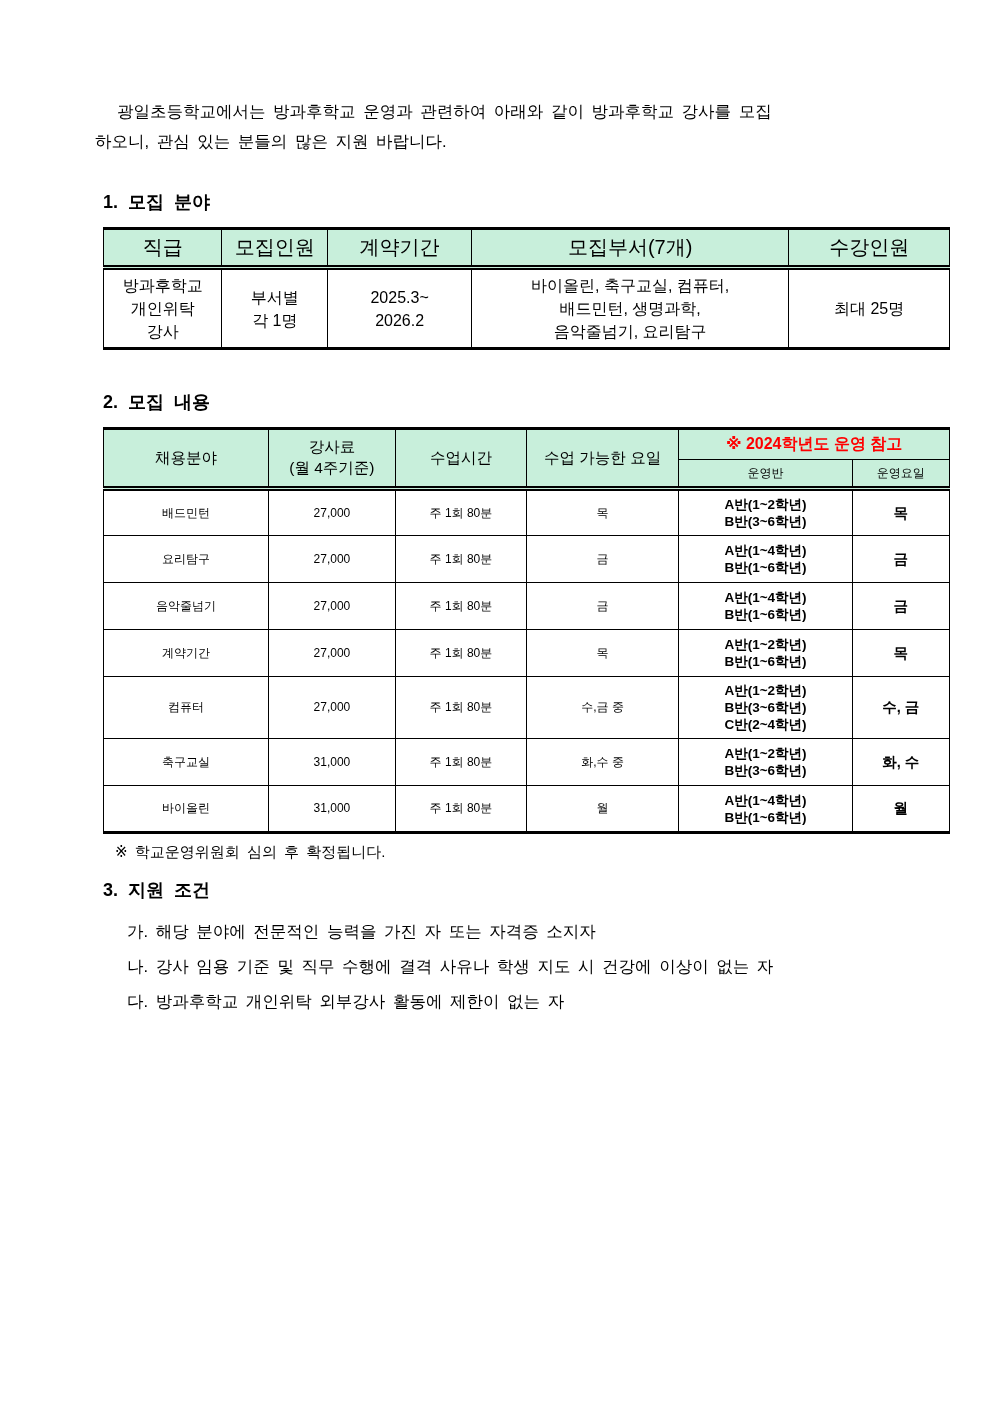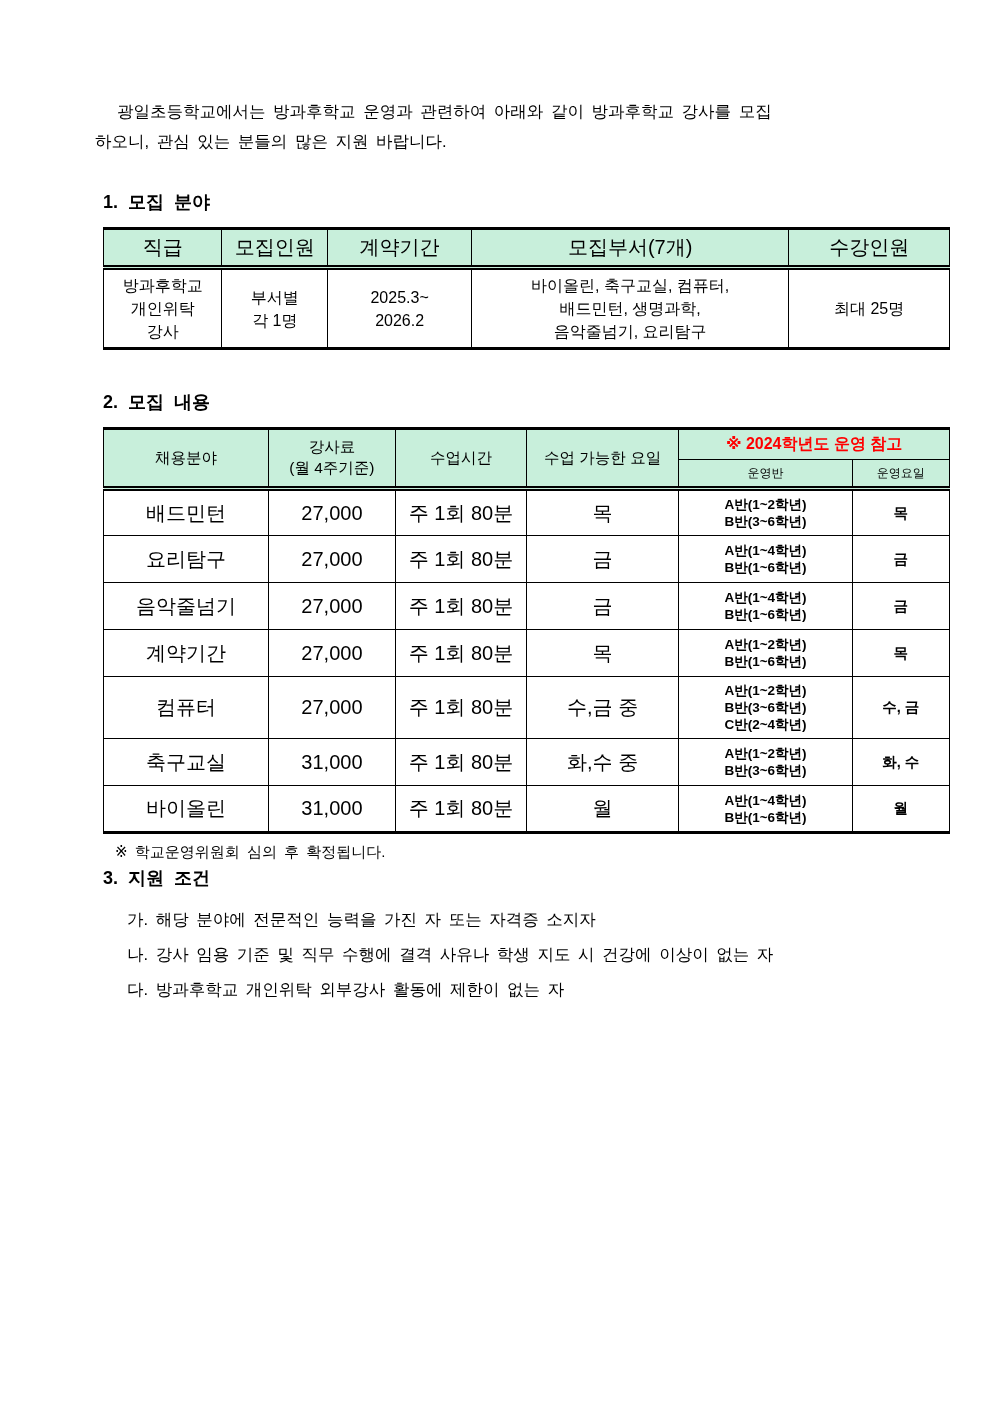--- a/index.html
+++ b/index.html
@@ -58,26 +58,26 @@
   .t1 th{height:34px;font-size:20px;}
   .t1 td{font-size:16px;line-height:23px;height:72px;}
 
   
   .t2 th{font-size:15.5px;}
   .t2 .ref-header{
     color:var(--accent-red);font-weight:bold;font-size:16px;height:25px;
     border-bottom:1px solid #000;
   }
   .t2 .subhead th{height:29px;font-size:12px;}
-  .t2 td{font-size:20px;line-height:19px;}
+  .t2 td{font-size:12px;line-height:19px;}
   .t2 td.cell-classes{font-size:13.5px;font-weight:bold;line-height:17px;padding:5px 2px;}
   .t2 td.cell-weekday{font-size:14.5px;font-weight:bold;}
   .t2 tbody tr{height:47px;}
 
-  .footnote{margin:9px 0 4px 12px;font-size:15px;word-spacing:3px;}
+  .footnote{margin:9px 0 16px 12px;font-size:15px;word-spacing:3px;}
 
   .cond-list{margin:6px 0 0 0;padding:0;list-style:none;}
   .cond-item{margin-left:24px;font-size:16.5px;line-height:33px;word-spacing:3px;}
   .cond-note{font-size:12px;letter-spacing:0;word-spacing:1px;}
 </style>
 </head>
 <body>
 
 <div class="page">
 

